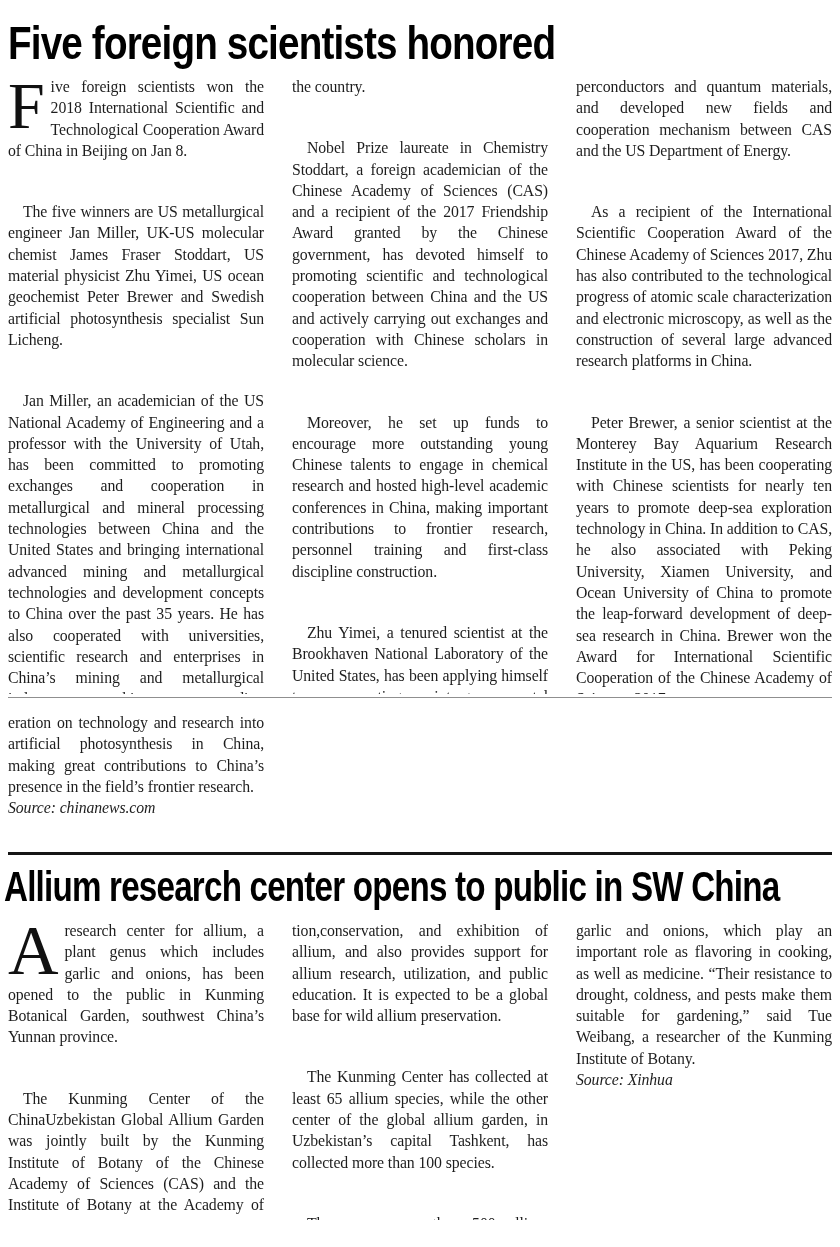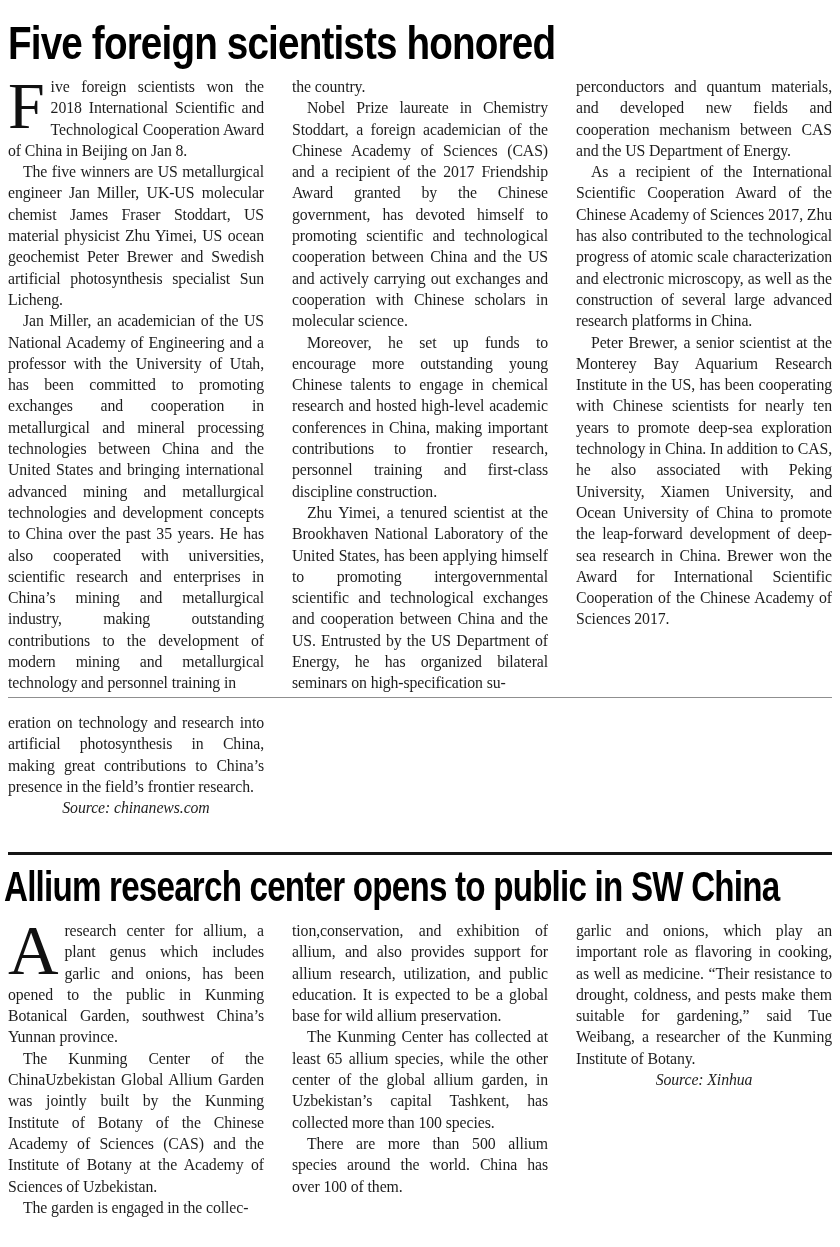--- a/index.html
+++ b/index.html
@@ -22,30 +22,30 @@
     display:flex; justify-content:space-between; overflow:hidden;
   }
   #a1-cols  { top:76px;  height:618px; }
   #sun-cols { top:712px; height:138px; }
   #a2-cols  { top:920px; height:300px; }
   .col {
     width:256px; text-align:justify; text-justify:inter-word;
     font-size:15.8px; line-height:21.3px; letter-spacing:-0.1px;
   }
   .col p { margin:0; }
-  p.ind { text-indent:15px; }
+  p.ind { text-indent:15px;margin-top:40px; }
   .dropcap {
     float:left; font-size:66px; line-height:53px;
     padding:3px 6px 0 0; color:#111;
   }
   .dropcap-a { font-size:70px; line-height:55px; }
   .rule { position:absolute; left:8px; width:824px; }
   #rule-thin  { top:697px; height:1px; background:#8f8f8f; }
   #rule-thick { top:852px; height:3px; background:#151515; }
-  .source { text-align:center; font-style:italic; margin-top:1px; }
+  .source { text-align:left; font-style:italic; margin-top:1px; }
 </style>
 </head>
 <body>
 
 <div id="headline1" class="headline">Five foreign scientists honored</div>
 
 <div id="a1-cols" class="cols">
   <div class="col">
     <p><span class="dropcap">F</span><span>ive foreign scientists won the 2018 International Scientific and Technological Cooperation Award of China in Beijing on Jan 8.</span></p>
     <p class="ind">The five winners are US metallurgical engineer Jan Miller, UK-US molecular chemist James Fraser Stoddart, US material physicist Zhu Yimei, US ocean geochemist Peter Brewer and Swedish artificial photosynthesis specialist Sun Licheng.</p>

